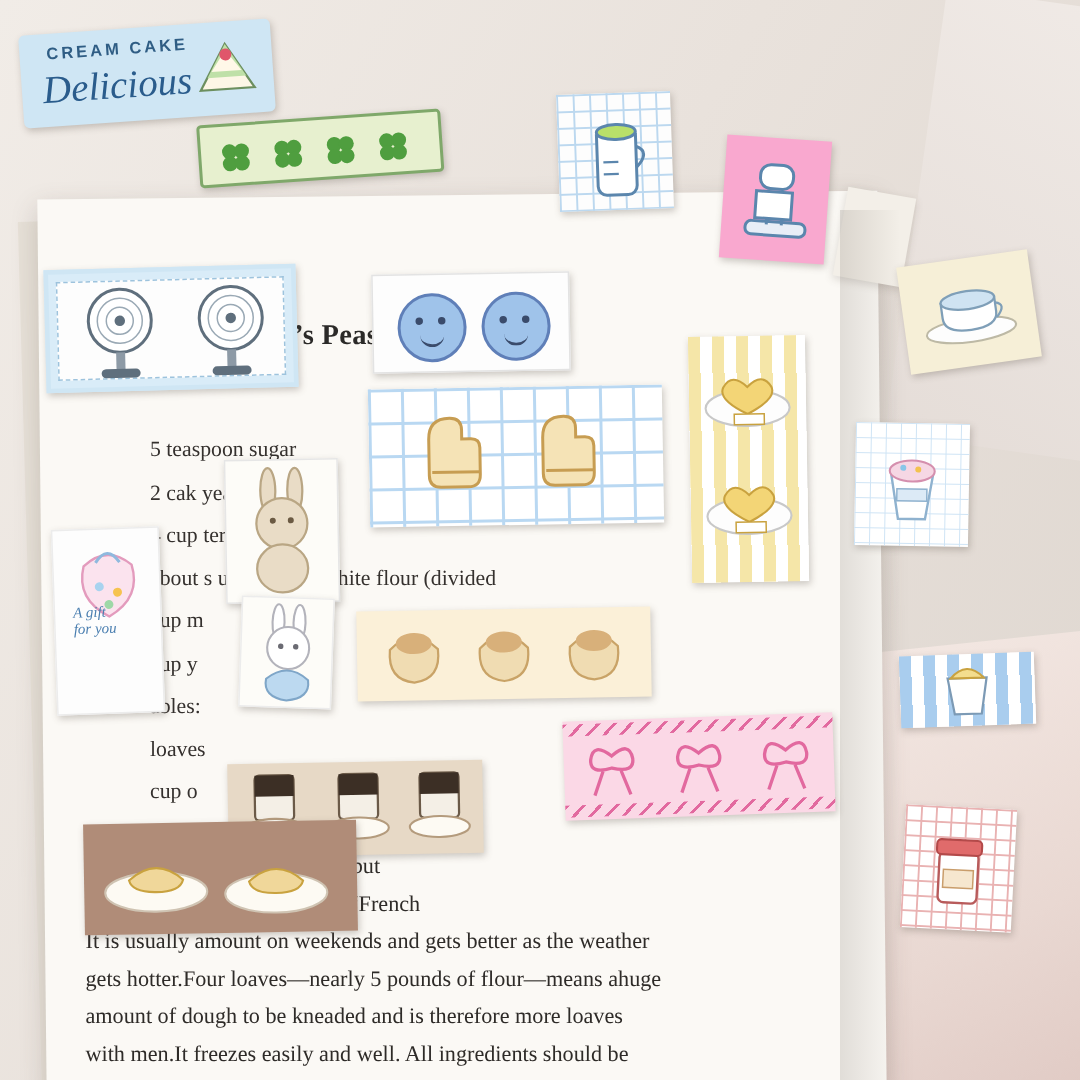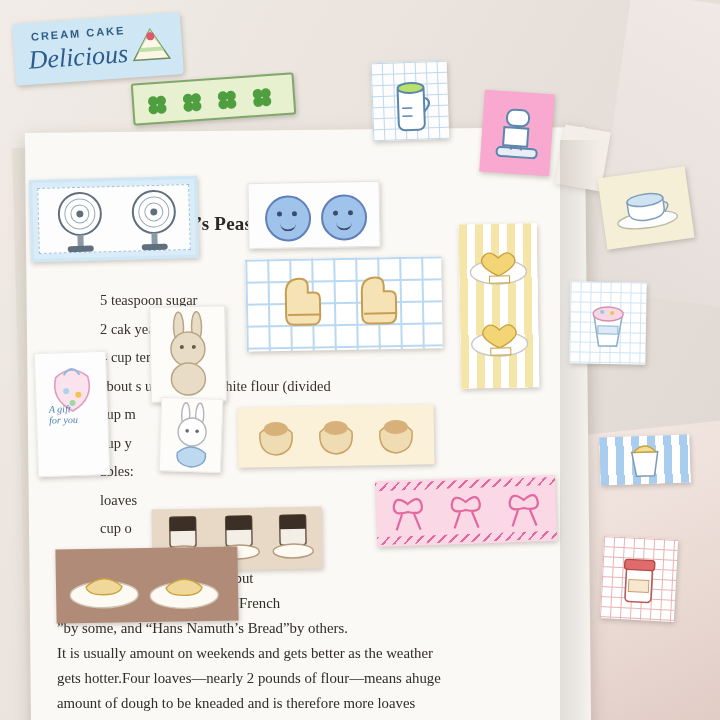--- a/index.html
+++ b/index.html
@@ -200,23 +200,22 @@
     <div>       loaves</div>
     <div>       cup o</div>
     <div>2  egg yolks,beaten</div>
     <div>Corn</div>
     <div>Sesam</div>
   </div>
 
   <div class="body-text">
     <p>                                changed often over the years, but</p>
     <p>                          nto a simple formula,is called“French</p>
-    <p>            ”by some, and “Hans Namuth’s Bread”by others.</p>
     <p>It is usually amount on weekends and gets better as the weather</p>
-    <p>gets hotter.Four loaves—nearly 2 pounds of flour—means ahuge</p>
+    <p>gets hotter.Four loaves—nearly 5 pounds of flour—means ahuge</p>
     <p>amount of dough to be kneaded and is therefore more loaves</p>
     <p>with men.It freezes easily and well. All ingredients should be</p>
   </div>
 
   <div class="st sh cream-card lbl">
     <div class="t1">CREAM CAKE</div>
     <div class="t2">Delicious</div>
     <svg class="cake-ico" viewBox="0 0 44 42">
       <polygon points="4,36 22,6 40,36" fill="#fdf6e6" stroke="#6c8f5f" stroke-width="1.5"></polygon>
       <polygon points="9,28 22,6 35,28" fill="#bfe0a8"></polygon>

